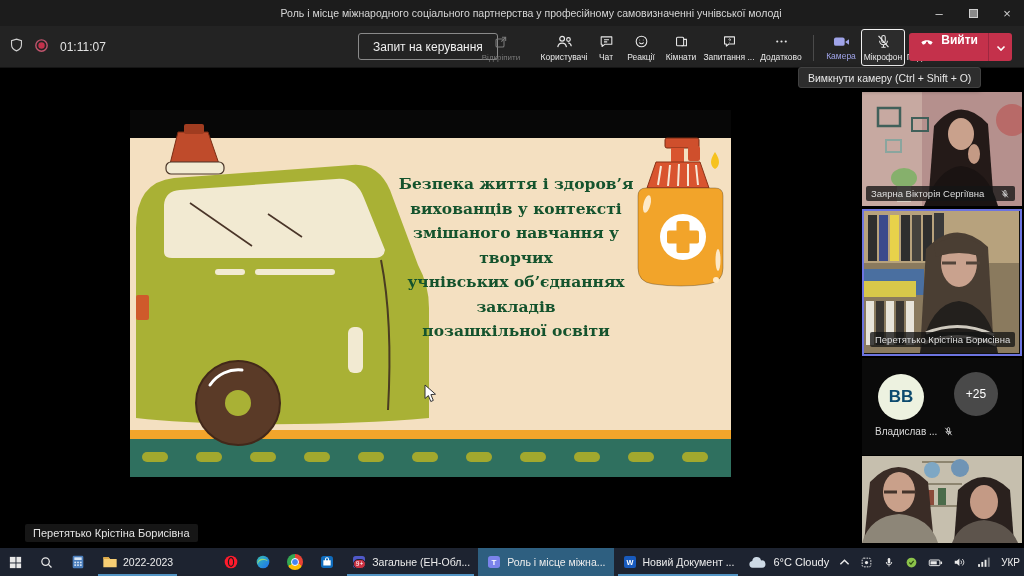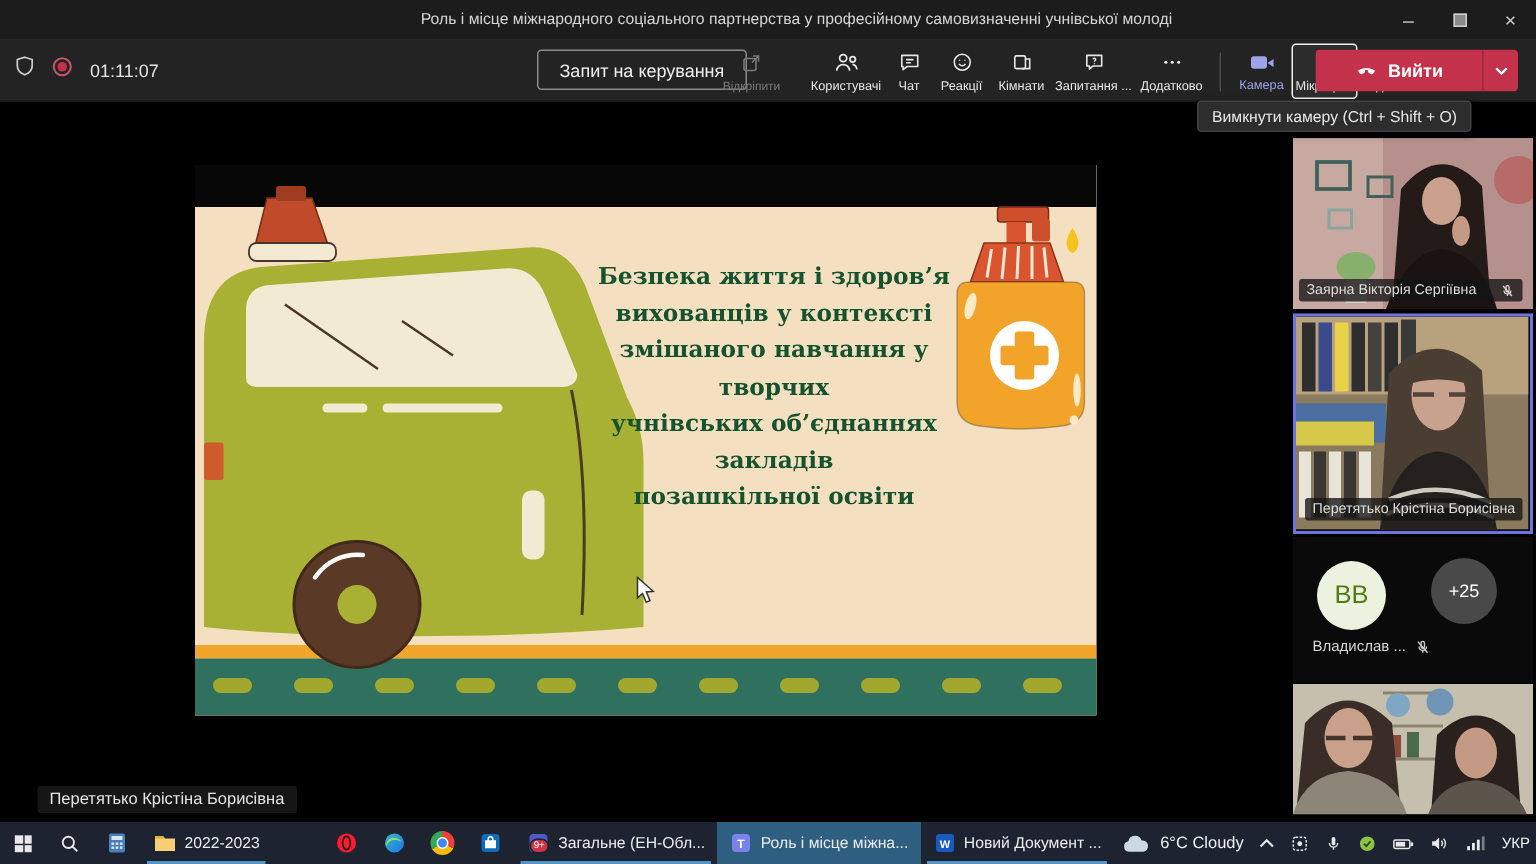--- a/index.html
+++ b/index.html
@@ -20,40 +20,40 @@
   .timer { color:#e3e3e3; font-size:12px; margin-left:2px; }
   .req-btn { position:absolute; left:358px; top:7px; height:27px; padding:0 14px; border:1px solid #8a8a8a; border-radius:3px; color:#f0f0f0; font-size:12px; display:flex; align-items:center; background:transparent; }
   .unpin { position:absolute; left:478px; top:3px; width:46px; height:37px; display:flex; flex-direction:column; align-items:center; justify-content:center; color:#7a7a7a; font-size:8px; gap:1px; }
   .tb-group { position:absolute; left:528px; top:2px; height:39px; display:flex; align-items:center;margin-left:10px; }
   .tbtn { height:37px; display:flex; flex-direction:column; align-items:center; justify-content:center; gap:1px; color:#e8e8e8; font-size:8.5px; padding:0 3px; white-space:nowrap; border:1px solid transparent; border-radius:3px; }
   .tbtn .tlabel { line-height:9px; }
   .tbtn.cam { color:#9fa3e8; }
   .tbtn.mic-focus { border-color:#f2f2f2; background:#2c2c2c; }
   .tb-divider { width:1px; height:26px; background:#4a4a4a; margin:0 7px; }
   .leave-btn { position:absolute; right:12px; top:7px; height:28px; display:flex; border-radius:3px; overflow:hidden; }
-  .leave-main { background:#c4314b; color:#fff; font-size:12px; font-weight:bold; display:flex; align-items:center; gap:6px; padding:0 26px; }
+  .leave-main { background:#c4314b; color:#fff; font-size:12px; font-weight:bold; display:flex; align-items:flex-start; gap:6px; padding:0 10px; }
   .leave-chev { background:#c4314b; border-left:1px solid #9e2740; width:24px; display:flex; align-items:center; justify-content:center; }
   .tooltip { position:absolute; left:798px; top:67px; height:21px; background:#2d2d2d; border:1px solid #414141; border-radius:3px; color:#e8e8e8; font-size:10.5px; display:flex; align-items:center; padding:0 9px; box-shadow:0 2px 5px rgba(0,0,0,.6); z-index:40; white-space:nowrap; }
 
   
   .stage { position:absolute; left:0; top:68px; width:1024px; height:480px; background:#000; }
   .slide { position:absolute; left:130px; top:42px; width:601px; height:367px; background:#f4e0c1; overflow:hidden; }
   .slide svg { position:absolute; left:0; top:0; }
   .slide-title { position:absolute; left:258px; top:62px; width:256px; text-align:center; color:#14532d; font-family:"DejaVu Serif", serif; font-weight:700; font-size:15.5px; line-height:24.5px; white-space:pre-line; }
   .slide-author { position:absolute; left:308px; top:260px; width:310px; color:#8a3a1e; font-family:"DejaVu Serif", serif; font-weight:700; font-style:italic; font-size:12.5px; line-height:19.5px; white-space:pre-line; }
   .presenter-label { position:absolute; left:25px; top:456px; background:rgba(25,25,25,.88); color:#e4e4e4; font-size:11px; padding:3px 8px; border-radius:2px; white-space:nowrap; }
   .cursor { position:absolute; left:424px; top:316px; z-index:30; }
 
   
   .tile { position:absolute; left:862px; width:160px; background:#111; overflow:hidden; }
   .tile svg { display:block; }
   .tile-label { position:absolute; left:4px; bottom:5px; background:rgba(20,20,20,.78); color:#dedede; font-size:9.5px; padding:2px 5px; border-radius:2px; display:flex; align-items:center; gap:16px; max-width:150px; white-space:nowrap; overflow:hidden; }
   .tile.active-speaker { border:2.5px solid #6d74e0; }
   .avatars-tile { background:#0a0a0a; }
-  .avatar-bb { position:absolute; left:16px; top:16px; width:46px; height:46px; border-radius:50%; background:#edf2e0; color:#4d7c0f; font-size:17px; font-weight:normal; display:flex; align-items:center; justify-content:center; }
+  .avatar-bb { position:absolute; left:16px; top:16px; width:46px; height:46px; border-radius:50%; background:#edf2e0; color:#0c4a6e; font-size:17px; font-weight:bold; display:flex; align-items:center; justify-content:center; }
   .avatar-more { position:absolute; left:92px; top:14px; width:44px; height:44px; border-radius:50%; background:#494949; color:#fff; font-size:12px; display:flex; align-items:center; justify-content:center; }
   .avatars-name { position:absolute; left:13px; top:68px; color:#d8d8d8; font-size:10px; display:flex; align-items:center; gap:6px; }
 
   
   .taskbar { position:absolute; left:0; top:548px; width:1024px; height:28px; background:#1d2330; display:flex; align-items:stretch; z-index:50; }
   .tk { display:flex; align-items:center; padding:0 8px; position:relative; }
   .tk.openline::after { content:""; position:absolute; left:4px; right:4px; bottom:0; height:2px; background:#5294c4; }
   .tk.active-task { background:#2e5f80; }
   .tk-label { color:#ececec; font-size:10.5px; margin-left:5px; white-space:nowrap; }
   .badge { position:absolute; right:1px; bottom:1px; background:#cc3344; color:#fff; font-size:6.5px; border-radius:6px; padding:0 2px; line-height:8px; border:1px solid #1d2330; }

